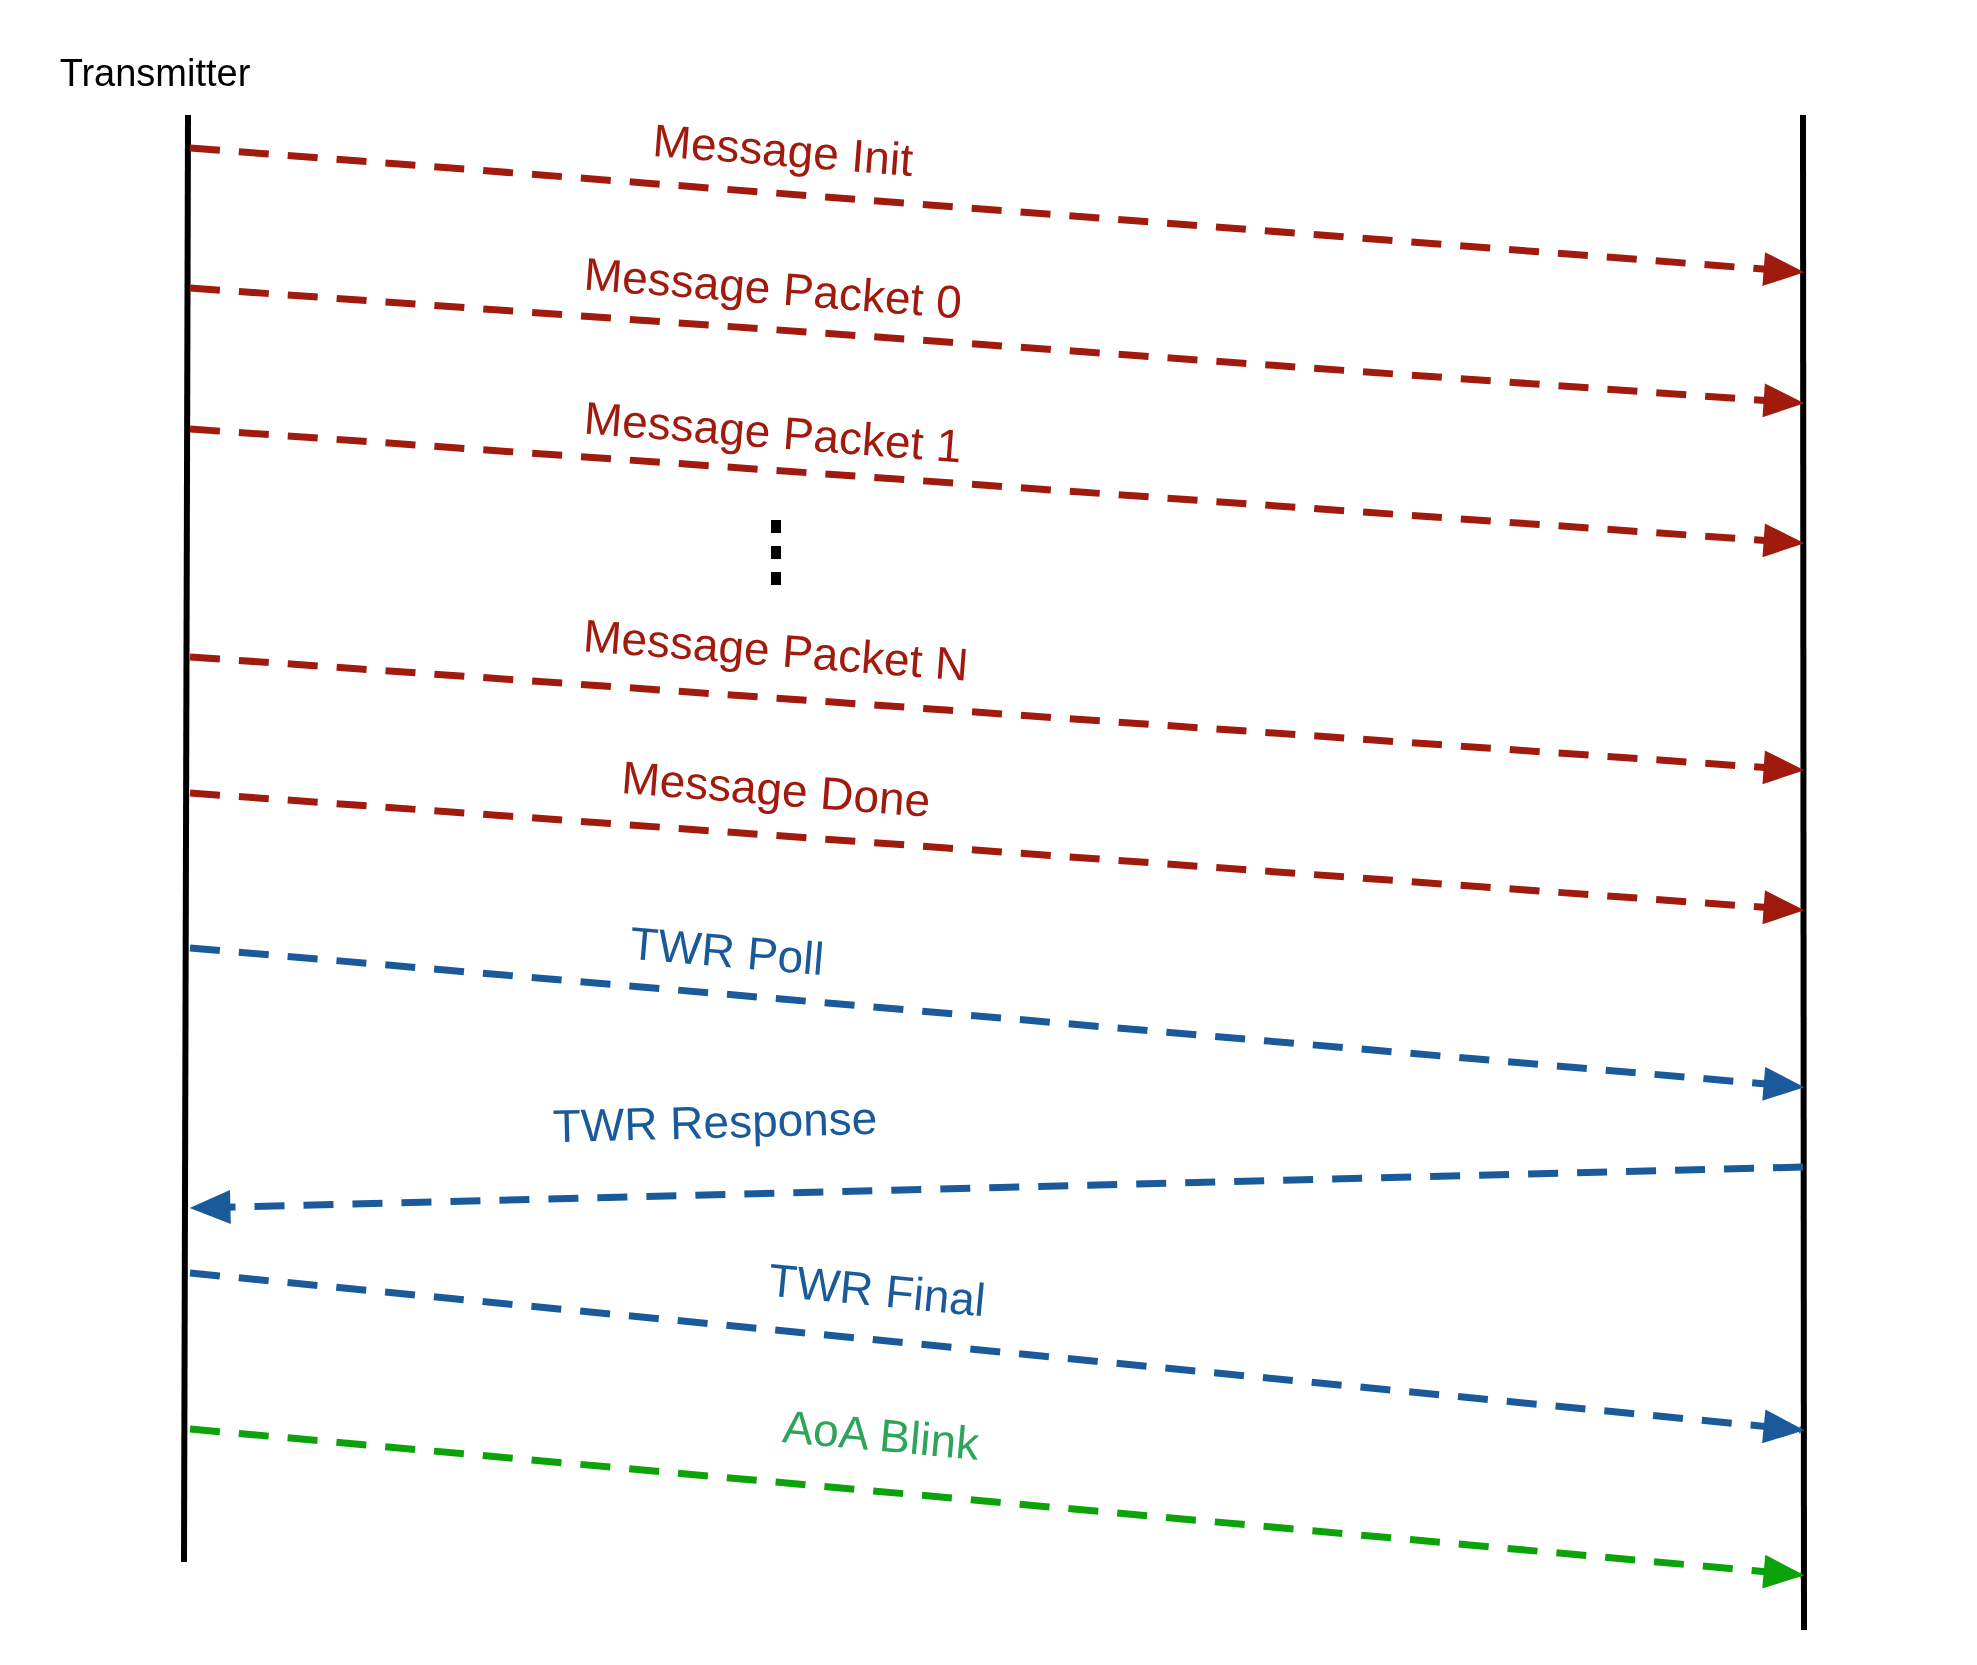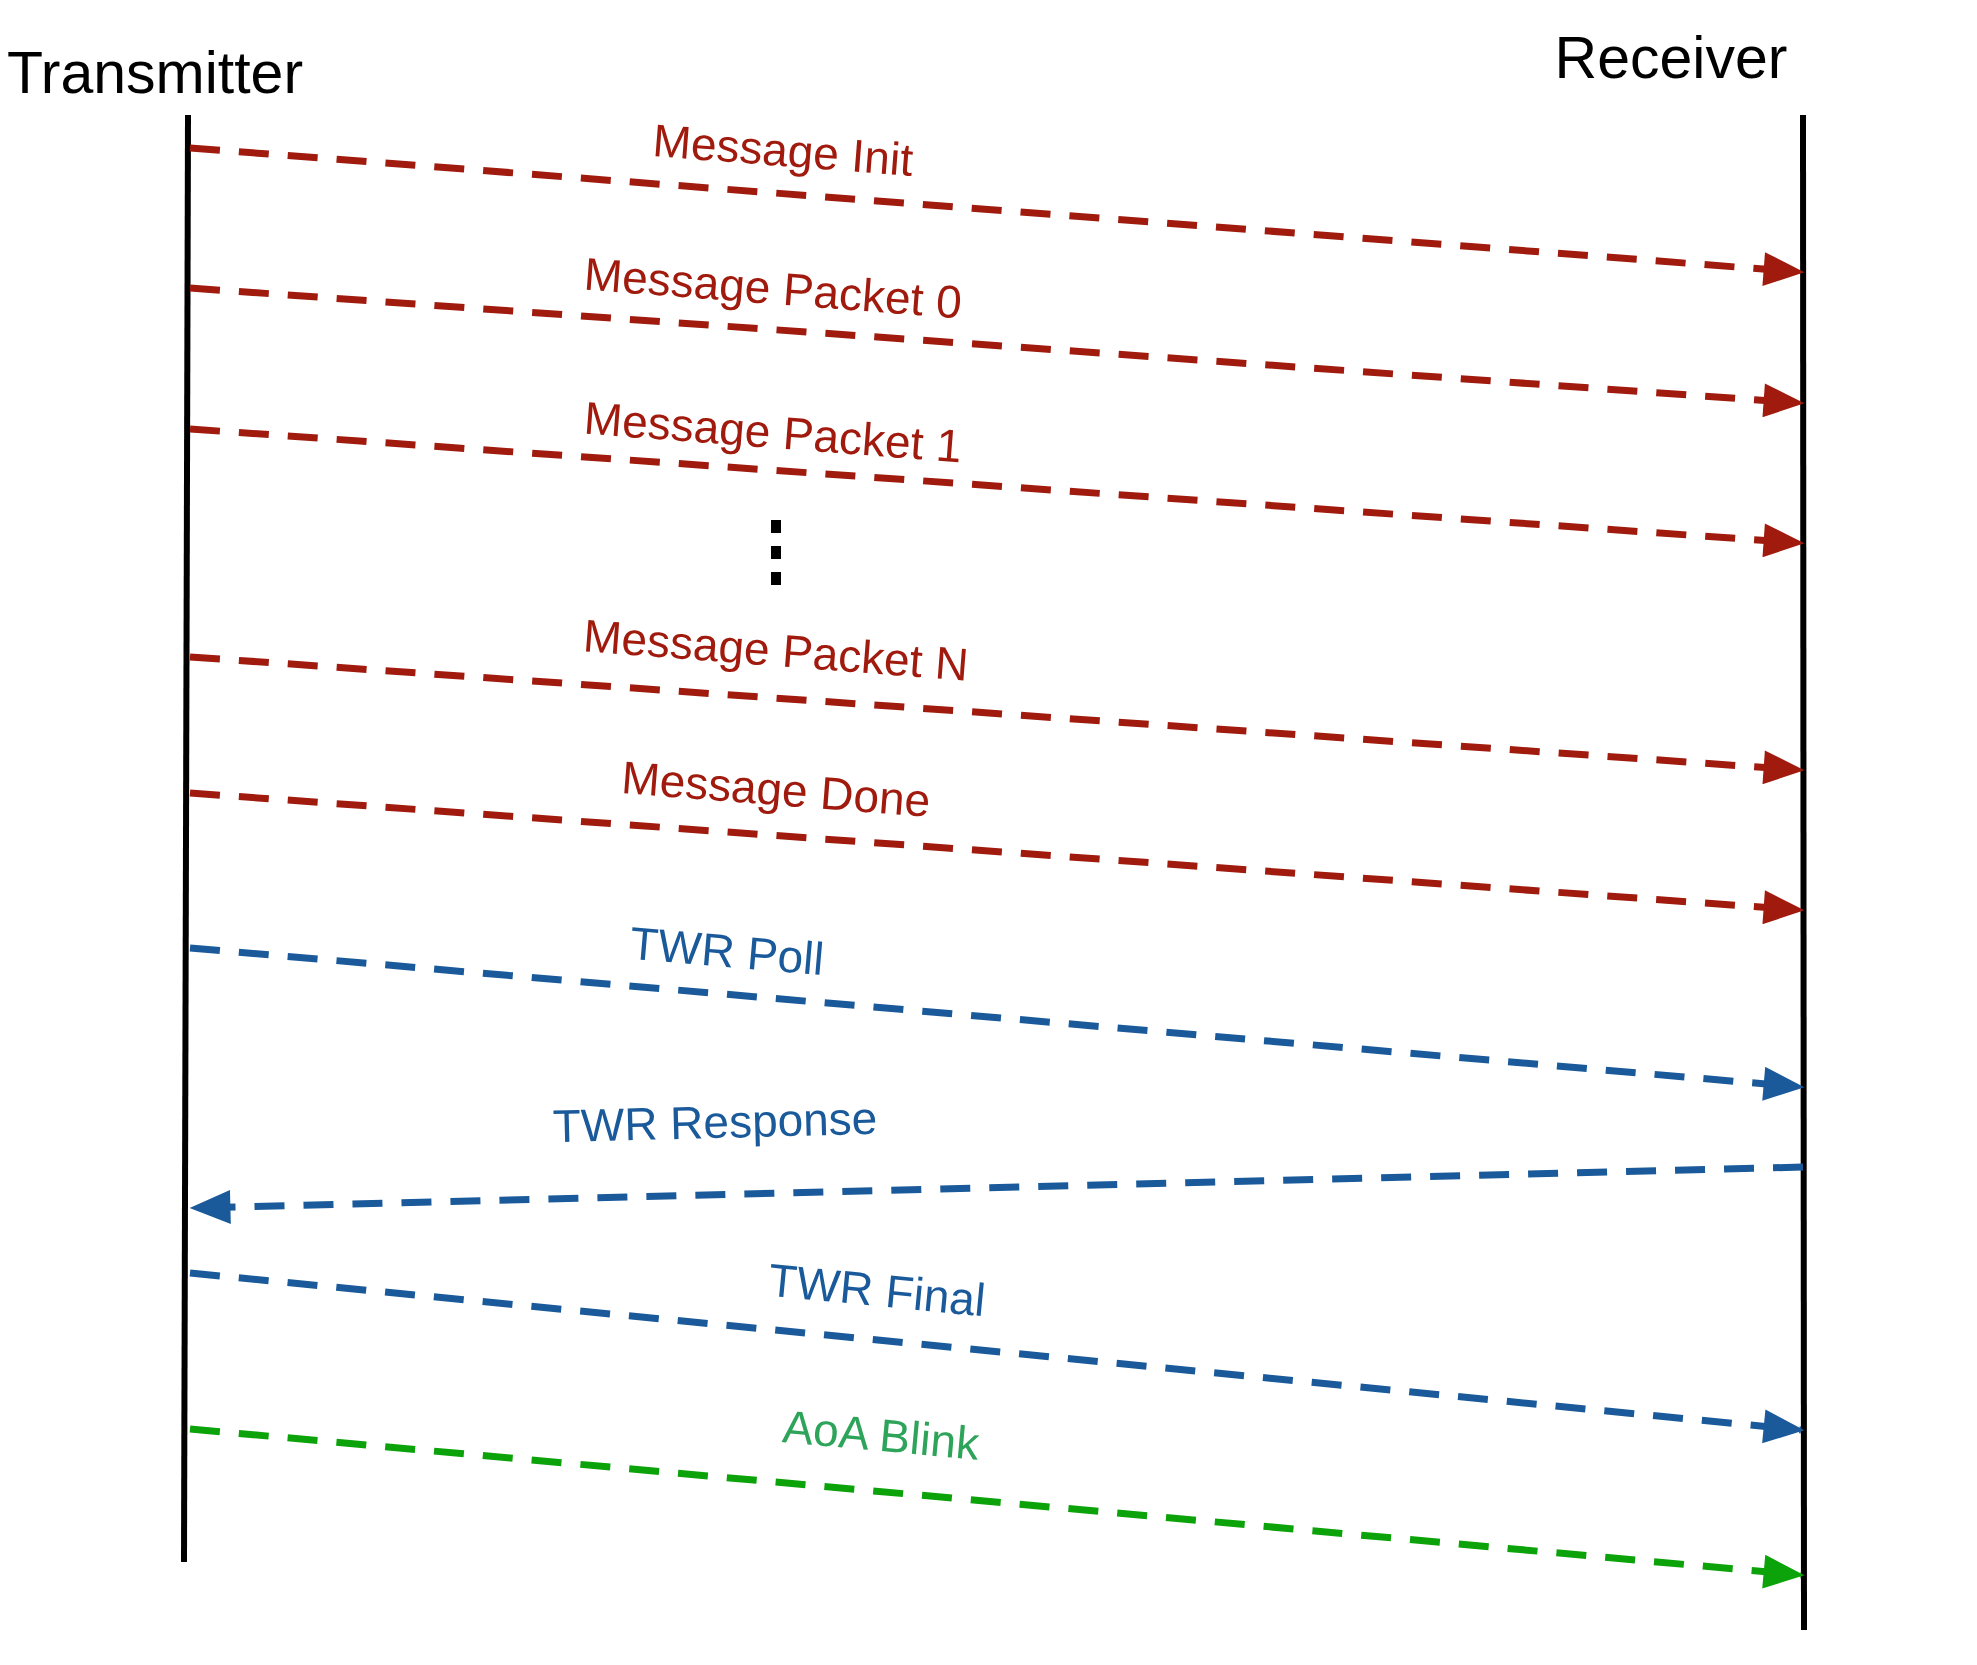--- a/index.html
+++ b/index.html
@@ -37,21 +37,21 @@
   .arrow.green { stroke: var(--c-green-arrow, #0BA309); }
   .head-red   { fill: var(--c-dark-red, #A01B0E); }
   .head-blue  { fill: var(--c-blue, #1A5A9A); }
   .head-green { fill: var(--c-green-arrow, #0BA309); }
   .dot {
     fill: var(--c-black, #111);
   }
   .participant-title {
     position: absolute;
     transform: translate(-50%, -50%);
-    font-size: 59px;
+    font-size: 38px;
     color: var(--c-black, #000);
     white-space: nowrap;
   }
   .msg-label {
     position: absolute;
     transform: translate(-50%, -50%) rotate(var(--rot, 0deg));
     font-size: 46px;
     white-space: nowrap;
   }
   .msg-label.red   { color: var(--c-dark-red, #A01B0E); }
@@ -92,21 +92,20 @@
     <line class="arrow green" x1="190" y1="1429" x2="1801" y2="1575" marker-end="url(#head-green)"></line>
 
     <g>
       <rect class="dot" x="771" y="520" width="10" height="13"></rect>
       <rect class="dot" x="771" y="546" width="10" height="13"></rect>
       <rect class="dot" x="771" y="572" width="10" height="13"></rect>
     </g>
   </svg>
 
   <div class="participant-title" style="left:155px; top:73px;">Transmitter</div>
-  <div class="participant-title" style="left:1671px; top:58px;">Receiver</div>
 
   <div class="msg-label red" style="left:783px; top:150px; --rot:4.4deg;">Message Init</div>
   <div class="msg-label red" style="left:773px; top:288px; --rot:4.4deg;">Message Packet 0</div>
   <div class="msg-label red" style="left:773px; top:432px; --rot:4.4deg;">Message Packet 1</div>
   <div class="msg-label red" style="left:776px; top:650px; --rot:4.4deg;">Message Packet N</div>
   <div class="msg-label red" style="left:776px; top:789px; --rot:4.4deg;">Message Done</div>
   <div class="msg-label blue" style="left:727px; top:951px; --rot:4.9deg;">TWR Poll</div>
   <div class="msg-label blue" style="left:715px; top:1122px; --rot:-1.5deg;">TWR Response</div>
   <div class="msg-label blue" style="left:877px; top:1290px; --rot:5.5deg;">TWR Final</div>
   <div class="msg-label green" style="left:881px; top:1435px; --rot:5.2deg;">AoA Blink</div>

